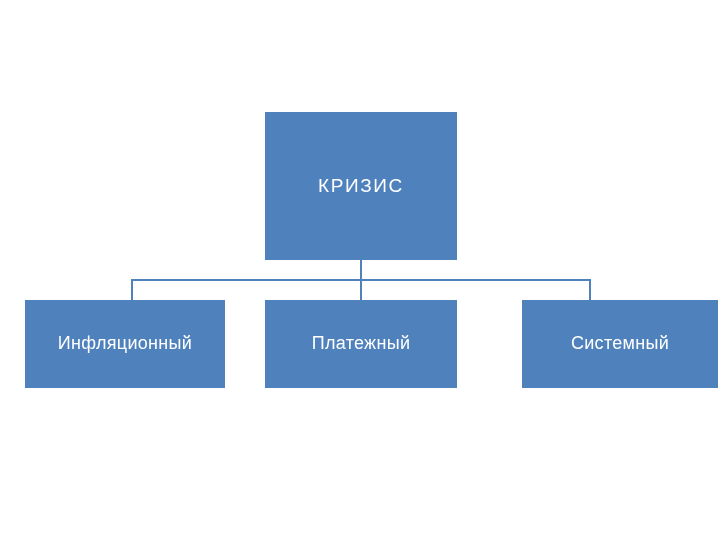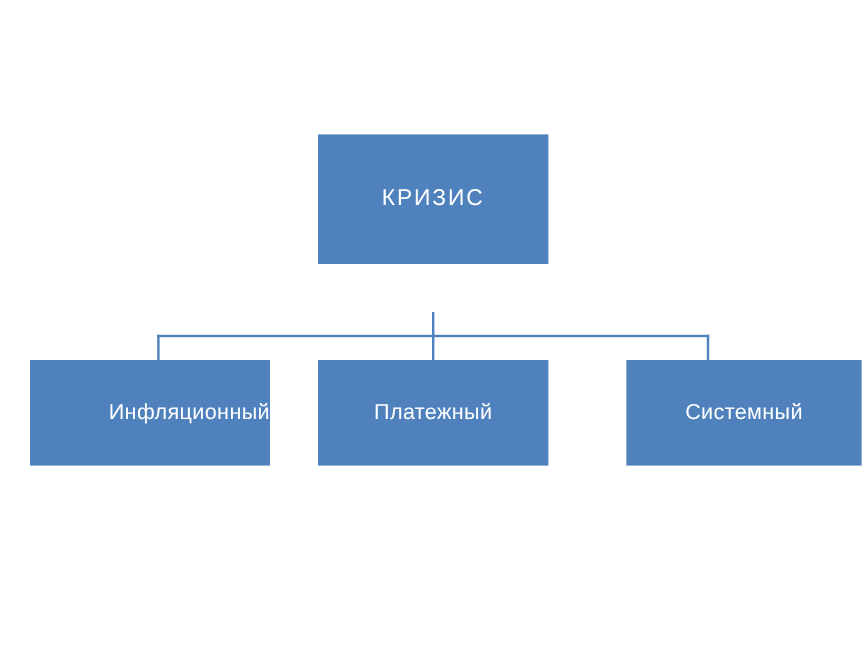--- a/index.html
+++ b/index.html
@@ -31,32 +31,31 @@
     white-space: nowrap;
   }
   .node-label {
     display: block;
     line-height: 1.1;
   }
   #node-root {
     left: 265px;
     top: 112px;
     width: 192px;
-    height: 108px;
+    height: 148px;
   }
   #node-root .node-label {
     font-size: 19px;
     letter-spacing: 1.6px;
   }
   #node-child-0 {
     left: 25px;
     top: 300px;
     width: 200px;
     height: 88px;
-    justify-content: flex-end;
   }
   #node-child-1 {
     left: 265px;
     top: 300px;
     width: 192px;
     height: 88px;
   }
   #node-child-2 {
     left: 522px;
     top: 300px;

